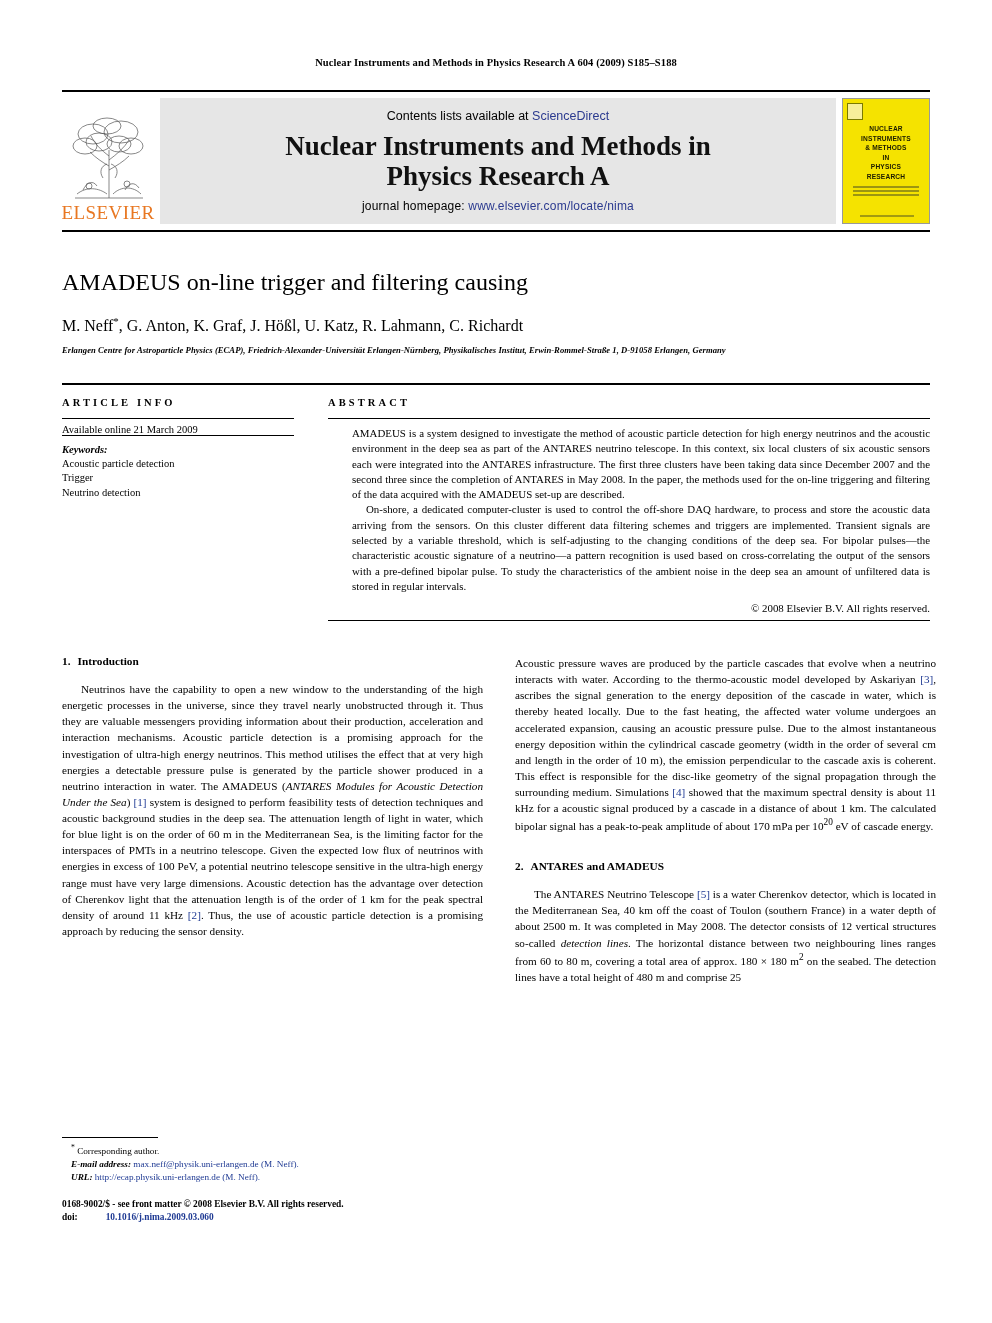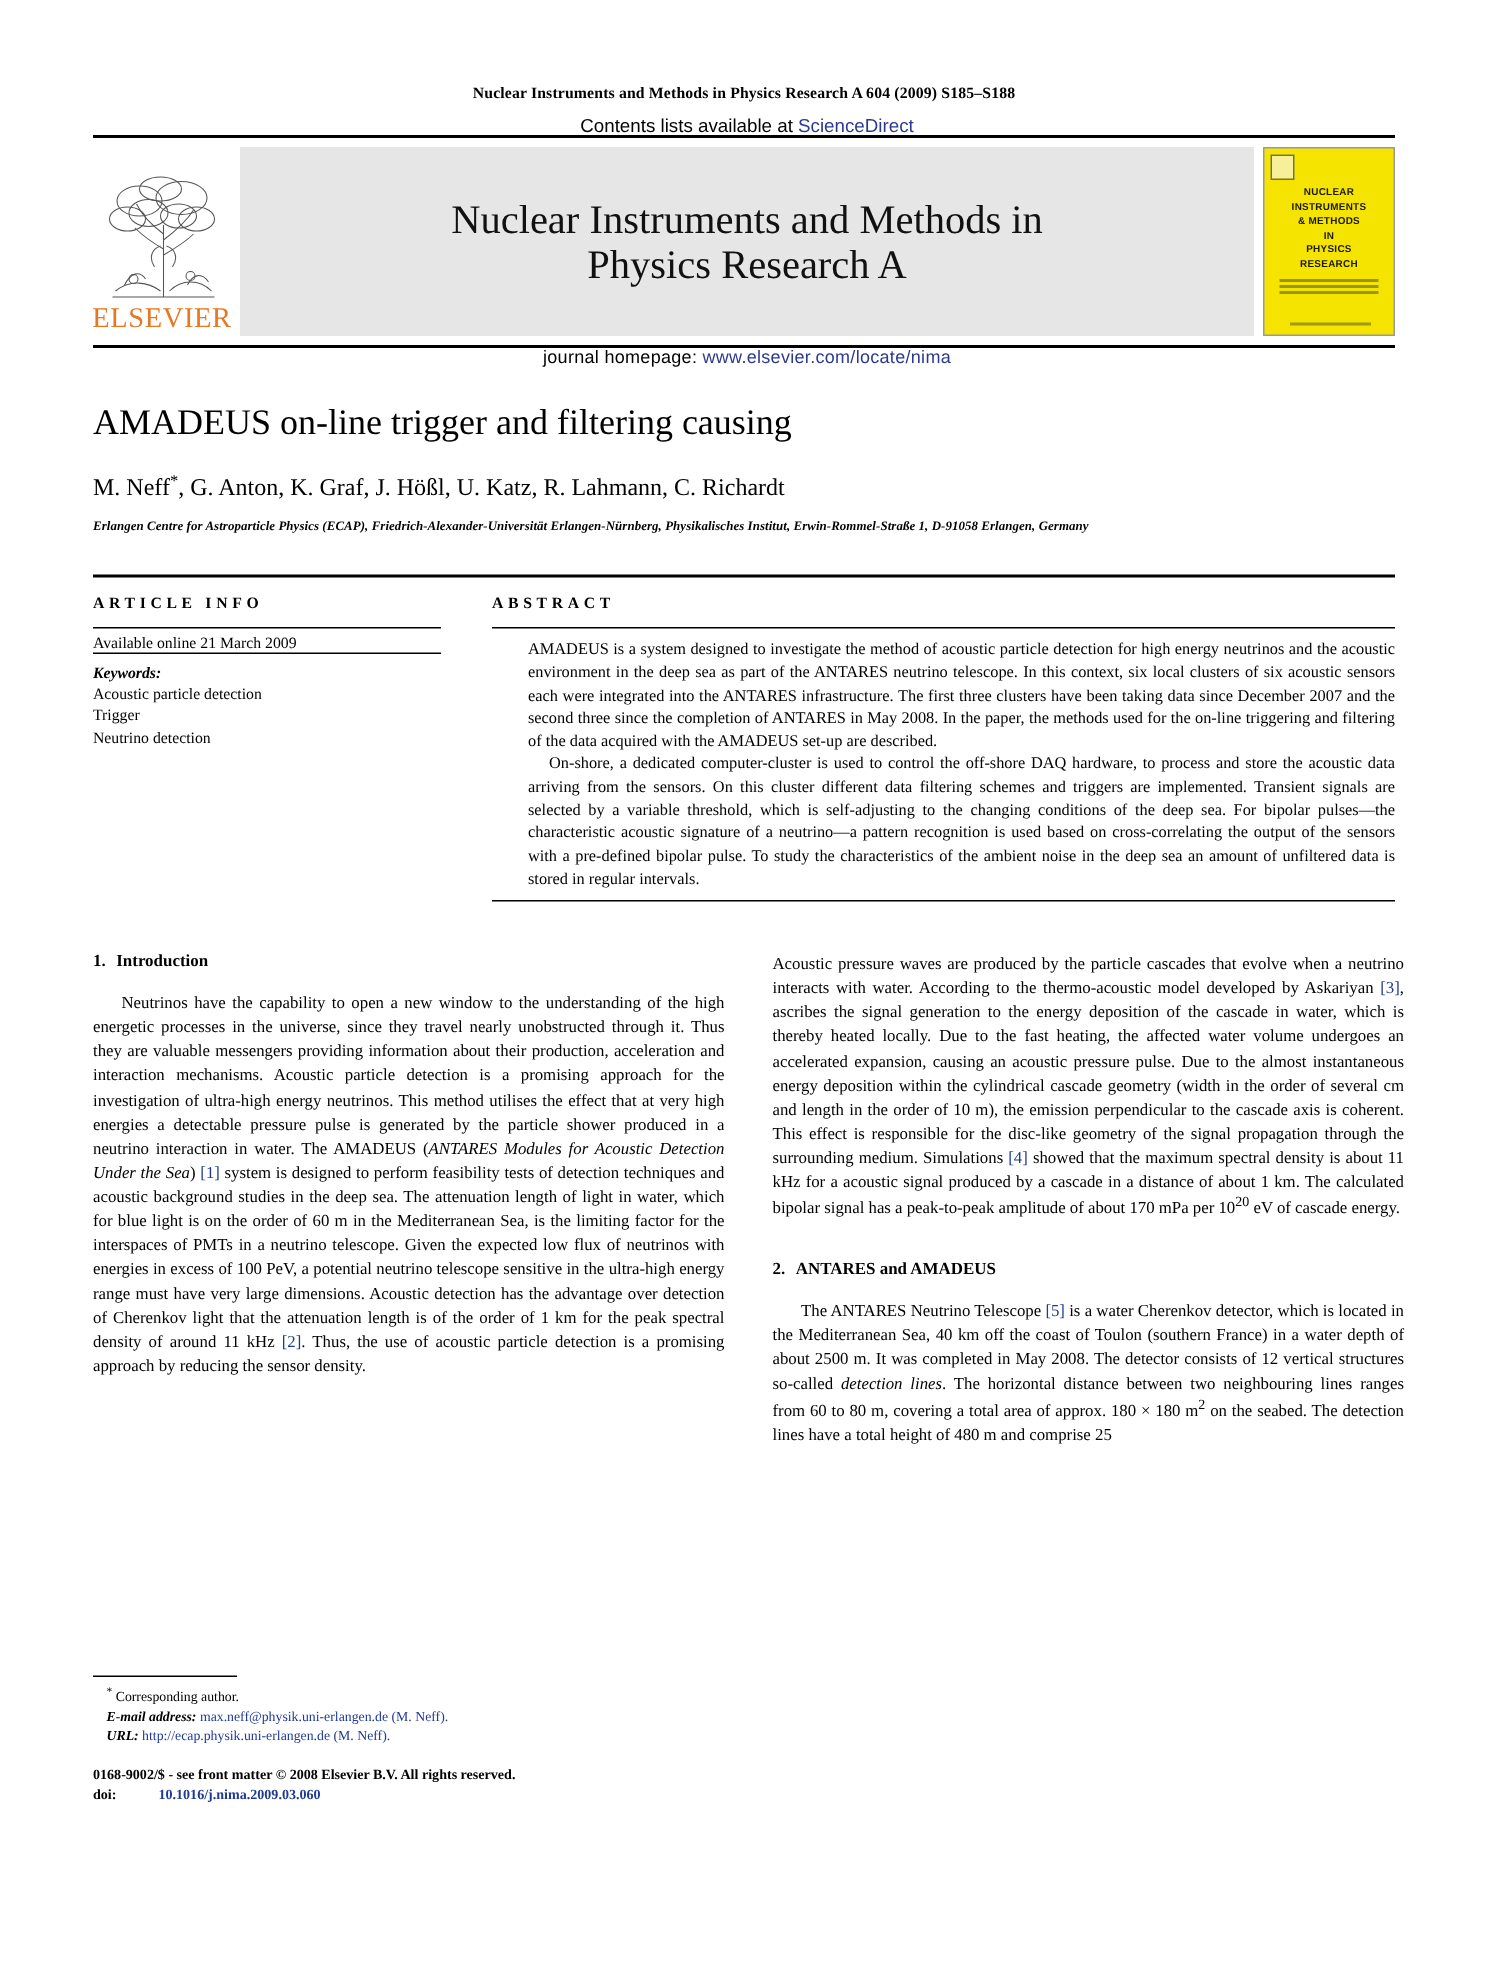--- a/index.html
+++ b/index.html
@@ -64,38 +64,38 @@
   }
   .journal-band {
     flex: 1 1 auto;
     background: #e6e6e6;
     margin: 0 6px 0 6px;
     display: flex;
     flex-direction: column;
     align-items: center;
     justify-content: center;
     padding: 4px 0;
-    gap: 32px;
   }
   .contents-line {
     font-family: "Liberation Sans", sans-serif;
     font-size: 12.5px;
     color: #000;
     margin-bottom: 6px;
   }
   .contents-line .sd {
     color: #2b3a8f;
   }
   .journal-title {
     font-family: "Liberation Serif", serif;
     font-size: 27px;
     line-height: 1.12;
     text-align: center;
     color: #111;
     margin: 2px 0 8px 0;
+    font-weight: bold;
   }
   .homepage-line {
     font-family: "Liberation Sans", sans-serif;
     font-size: 12px;
     color: #000;
     letter-spacing: 0.2px;
   }
   .homepage-line .url {
     color: #2b3a8f;
   }
@@ -360,20 +360,21 @@
       </div>
     </div>
 
     <div class="col-abs">
       <div class="sec-kicker">ABSTRACT</div>
       <div class="rule"></div>
       <div class="abs-body">
         <p>AMADEUS is a system designed to investigate the method of acoustic particle detection for high energy neutrinos and the acoustic environment in the deep sea as part of the ANTARES neutrino telescope. In this context, six local clusters of six acoustic sensors each were integrated into the ANTARES infrastructure. The first three clusters have been taking data since December 2007 and the second three since the completion of ANTARES in May 2008. In the paper, the methods used for the on-line triggering and filtering of the data acquired with the AMADEUS set-up are described.</p>
         <p>On-shore, a dedicated computer-cluster is used to control the off-shore DAQ hardware, to process and store the acoustic data arriving from the sensors. On this cluster different data filtering schemes and triggers are implemented. Transient signals are selected by a variable threshold, which is self-adjusting to the changing conditions of the deep sea. For bipolar pulses—the characteristic acoustic signature of a neutrino—a pattern recognition is used based on cross-correlating the output of the sensors with a pre-defined bipolar pulse. To study the characteristics of the ambient noise in the deep sea an amount of unfiltered data is stored in regular intervals.</p>
       </div>
+      <div class="copyright">© 2008 Elsevier B.V. All rights reserved.</div>
       <div class="abs-rule-bottom"></div>
     </div>
   </div>
 
   <div class="body-cols">
 
     <div class="bcol" style="min-height:570px;">
       <h2 class="sec">
         <span class="num">1.</span><span>Introduction</span>
       </h2>

